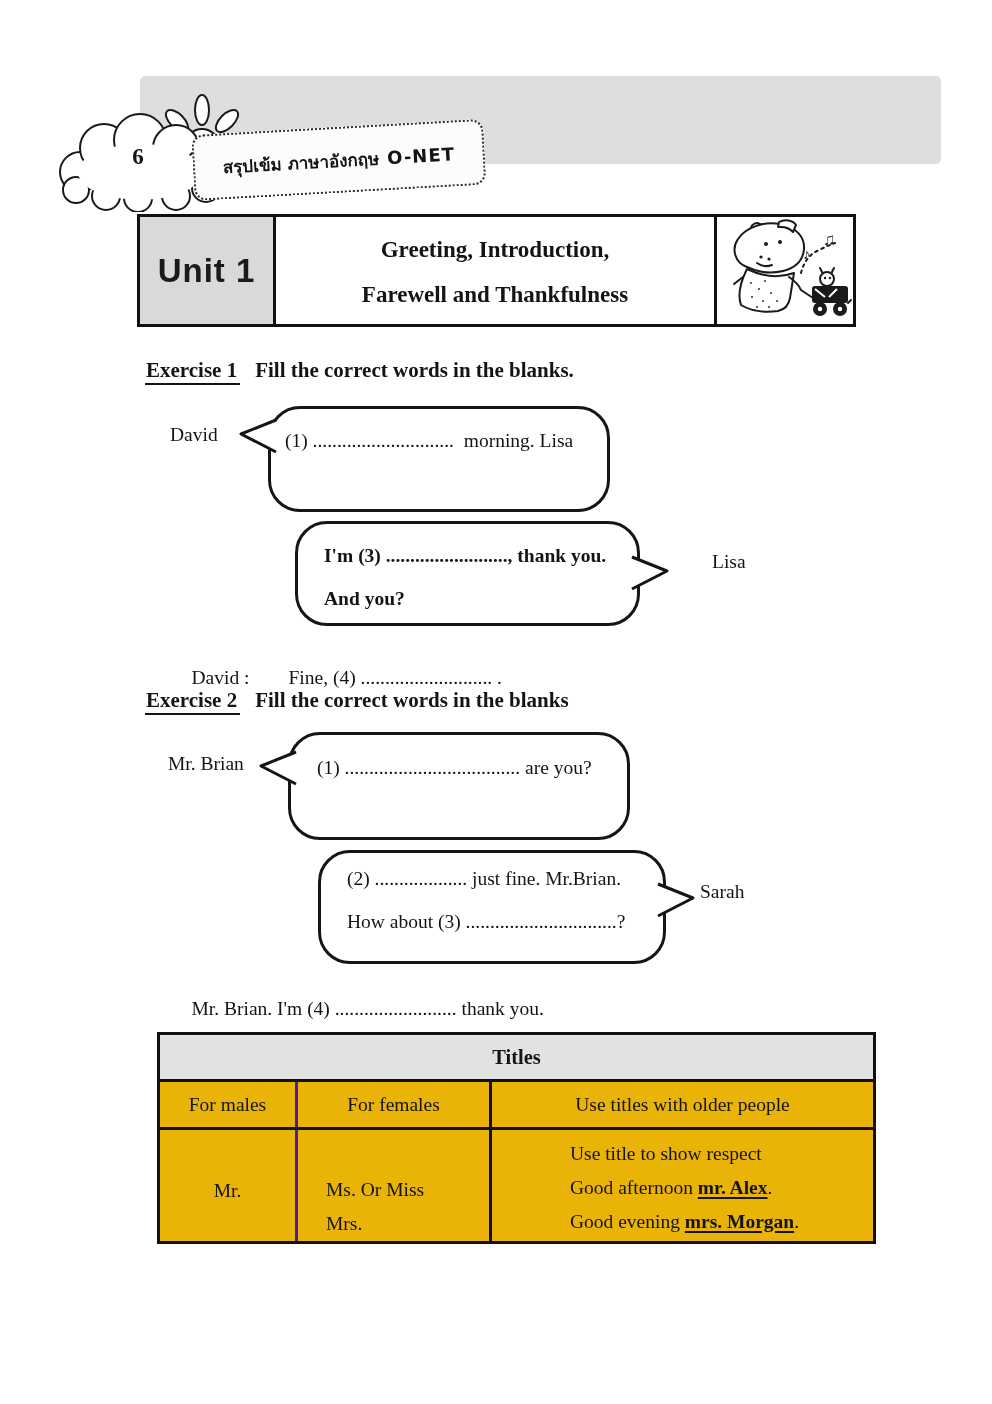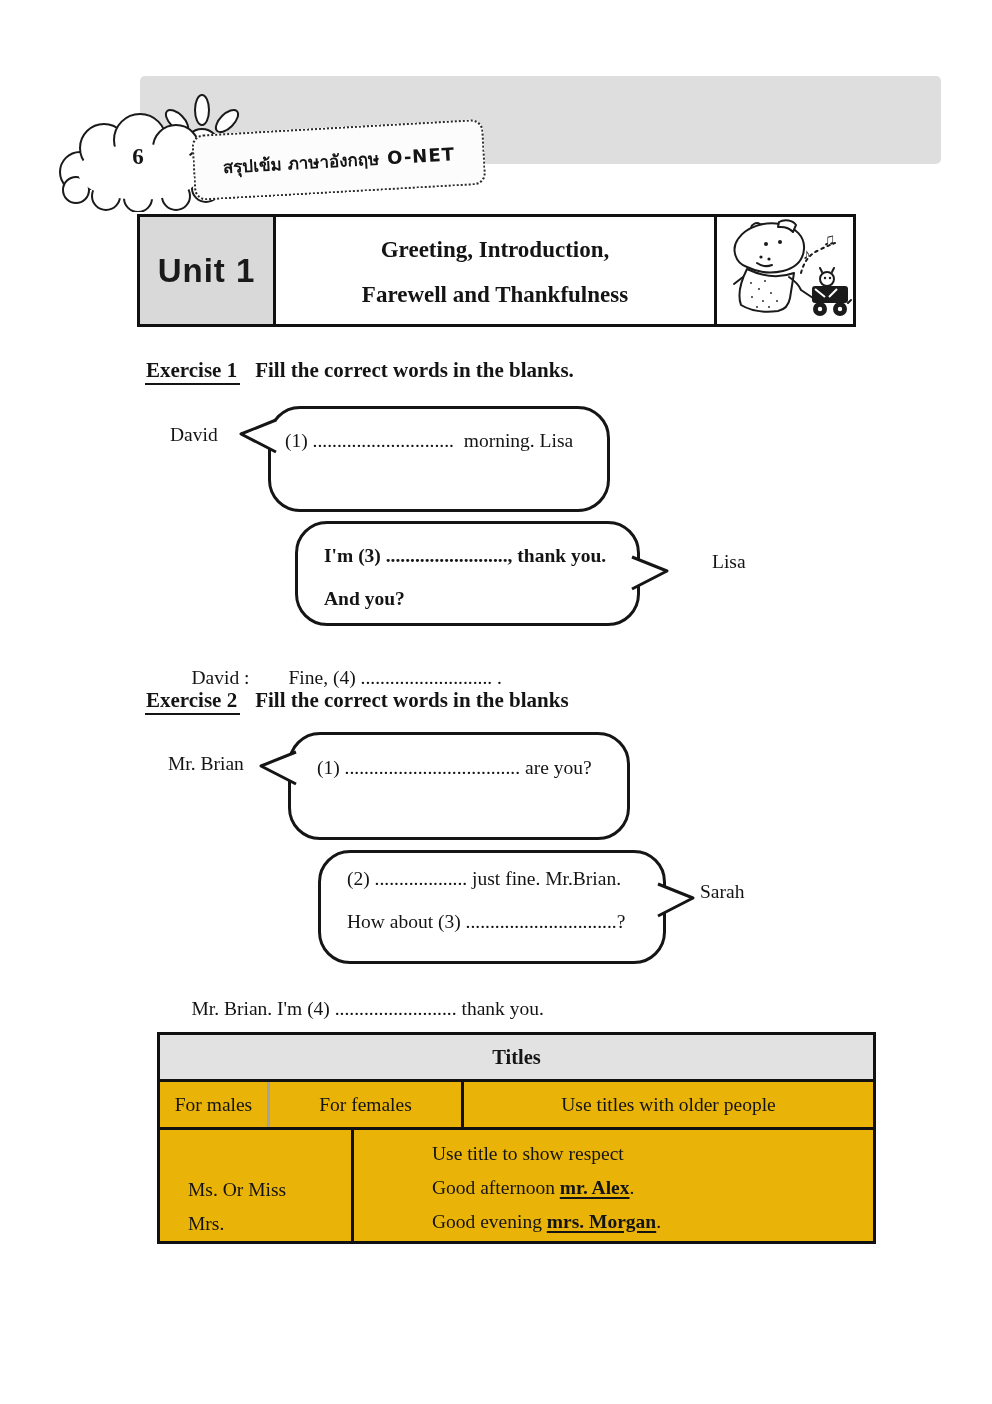--- a/index.html
+++ b/index.html
@@ -58,21 +58,21 @@
 
   
   #titles-table { left:137px; top:1032px; width:719px; height:212px; border:3px solid #111; background:#eab308;margin-left:20px; }
   #tt-header {
     height:47px; background:#e2e2e2; border-bottom:3px solid #111;
     display:flex; align-items:center; justify-content:center;
     font-size:20.5px; font-weight:bold;
   }
   .tt-row { display:flex; font-size:19.5px; }
   #tt-cols { height:48px; border-bottom:3px solid #111; }
-  .tt-c1 { width:110px; border-right:3px solid #a3a3a3; display:flex; align-items:center; justify-content:center; }
+  .tt-c1 { width:138px; border-right:3px solid #4c1d95; display:flex; align-items:center; justify-content:center; }
   .tt-c2 { width:194px; border-right:3px solid #111; display:flex; align-items:center; justify-content:center; }
   .tt-c3 { flex:1; display:flex; align-items:center; justify-content:center;border-radius:6px; }
   #tt-body { height:111px; }
   #tt-body .tt-c1 { padding-top:10px; }
   #tt-body .tt-c2 { flex-direction:column; align-items:flex-start; justify-content:flex-end; padding:0 0 0 28px; line-height:34px; }
   #tt-body .tt-c3 { flex-direction:column; align-items:flex-start; justify-content:center; padding:4px 0 0 78px; line-height:34px; }
   .em { font-weight:bold; text-decoration:underline; text-decoration-thickness:2px; text-underline-offset:3px; }
 
   svg .ln { fill:none; stroke:#1a1a1a; stroke-width:2; stroke-linecap:round; stroke-linejoin:round; }
   svg .fw { fill:#ffffff; stroke:#1a1a1a; stroke-width:2; stroke-linejoin:round; }
@@ -225,20 +225,21 @@
   </div>
 
   <div id="titles-table" class="abs">
     <div id="tt-header">Titles</div>
     <div id="tt-cols" class="tt-row">
       <div class="tt-c1">For males</div>
       <div class="tt-c2">For females</div>
       <div class="tt-c3">Use titles with older people</div>
     </div>
     <div id="tt-body" class="tt-row">
+      <div class="tt-c1">Mr.</div>
       <div class="tt-c2">
         <div>Ms. Or Miss</div>
         <div>Mrs.</div>
       </div>
       <div class="tt-c3">
         <div><span>Use title to show respect</span><span class="em"></span><span></span></div>
         <div><span>Good afternoon </span><span class="em">mr. Alex</span><span>.</span></div>
         <div><span>Good evening </span><span class="em">mrs. Morgan</span><span>.</span></div>
       </div>
     </div>

